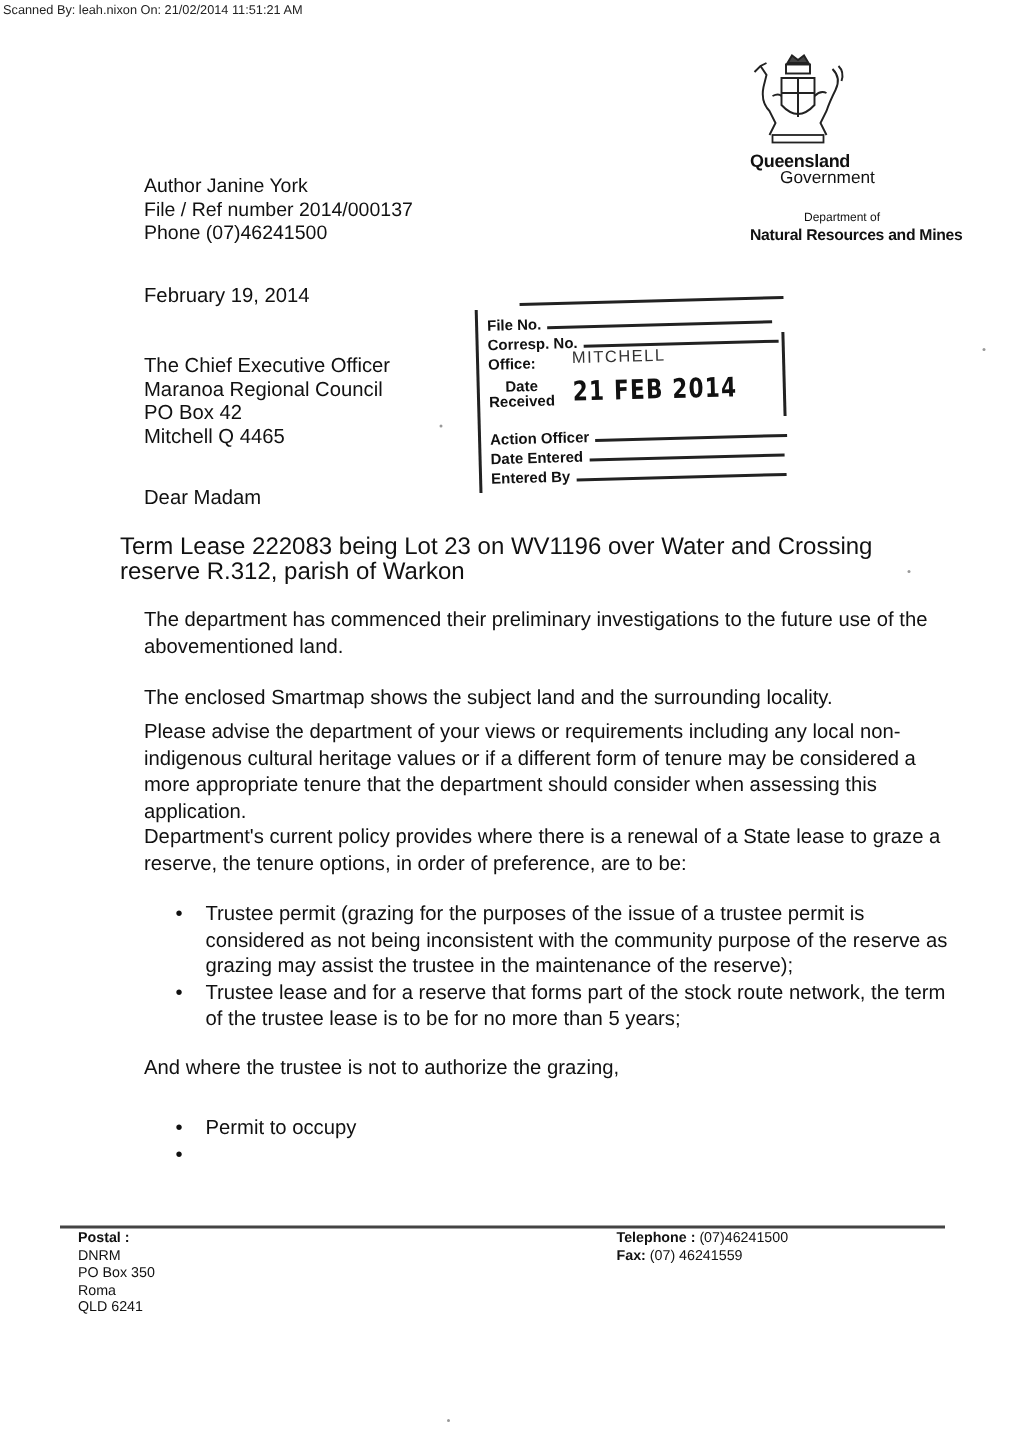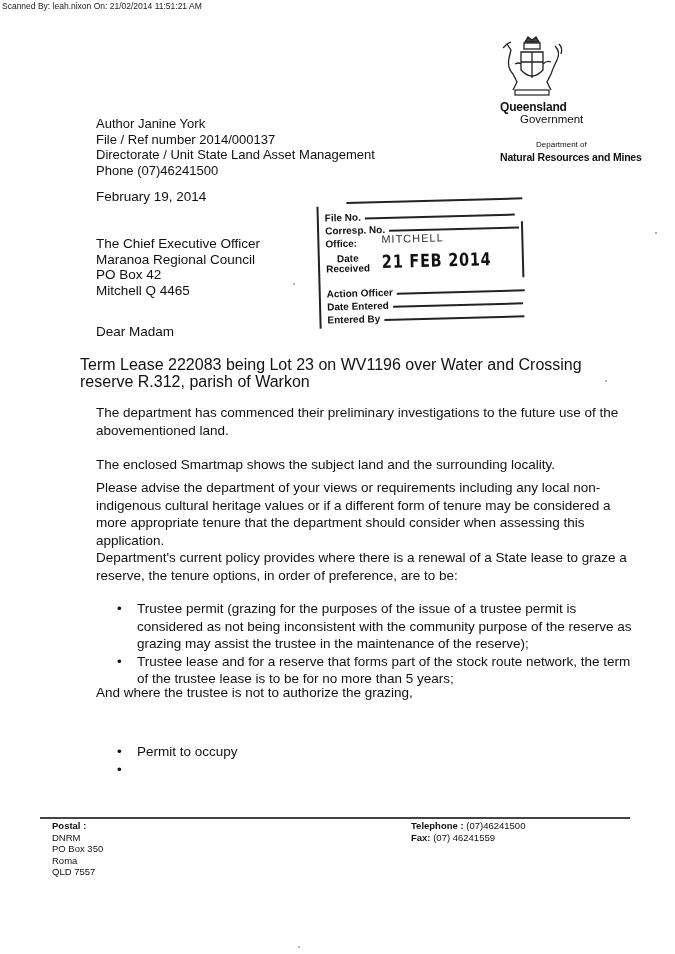--- a/index.html
+++ b/index.html
@@ -30,21 +30,21 @@
     .stamp .office-val { position: absolute; left: 64px; top: 32px; font-size: 11px; letter-spacing: 1px; color: #333; }
     .stamp .date-lbl { position: absolute; left: 8px; top: 52px; font-size: 10px; font-weight: bold; text-align: center; line-height: 10px; }
     .stamp .date-val { position: absolute; left: 64px; top: 50px; font-size: 18px; font-weight: bold; letter-spacing: 1px; font-family: "DejaVu Sans", sans-serif; transform: scaleX(0.8); transform-origin: left; }
 
     .subject { left: 80px; top: 356px; width: 540px; font-size: 16px; font-weight: normal; line-height: 17px; }
     .para { left: 96px; width: 545px; font-size: 13.5px; line-height: 17.5px; }
     .p1 { top: 404px; }
     .p2 { top: 456px; }
     .p3 { top: 479px; }
     .p4 { top: 549px; }
-    .p5 { top: 684px; }
+    .p5 { top: 703px; }
 
     .bullets { left: 96px; width: 545px; margin: 0; padding: 0; list-style: none; font-size: 13.5px; line-height: 17.5px; }
     .bullets li { position: relative; padding-left: 41px; }
     .bullets .dot { position: absolute; left: 21px; top: 0; }
     .b1 { top: 600px; }
     .b2 { top: 743px; }
 
     .footline { left: 40px; top: 817px; width: 590px; height: 1.5px; background: #444; }
     .foot-left { left: 52px; top: 820px; font-size: 9.5px; line-height: 11.5px; }
     .foot-right { left: 411px; top: 820px; font-size: 9.5px; line-height: 11.5px; }
@@ -75,21 +75,20 @@
   </svg>
 </div>
 <div class="abs qld1 sans">Queensland</div>
 <div class="abs qld2 sans">Government</div>
 <div class="abs dept1 sans">Department of</div>
 <div class="abs dept2 sans">Natural Resources and Mines</div>
 
 <div class="abs meta sans">
   <div>Author  Janine York</div>
   <div>File / Ref number 2014/000137</div>
-  <div>Directorate / Unit  State Land Asset Management</div>
   <div>Phone (07)46241500</div>
 </div>
 
 <div class="abs date sans">February 19, 2014</div>
 
 <div class="abs stamp sans">
   <div class="topline"></div>
   <div class="box"></div>
   <div class="rtick"></div>
   <div class="row" style="top:10px;">
@@ -150,21 +149,21 @@
   <li><span class="dot">•</span><span>Permit to occupy</span></li>
   <li><span class="dot">•</span></li>
 </ul>
 
 <div class="abs footline"></div>
 <div class="abs foot-left serif">
   <div class="b">Postal :</div>
   <div>DNRM</div>
   <div>PO Box 350</div>
   <div>Roma</div>
-  <div>QLD  7557</div>
+  <div>QLD  6241</div>
 </div>
 <div class="abs foot-right serif">
   <div><span class="b">Telephone :</span> <span>(07)46241500</span></div>
   <div><span class="b">Fax:</span> <span>(07) 46241559</span></div>
 </div>
 
 <div class="abs speck" style="left:655px; top:232px;"></div>
 <div class="abs speck" style="left:293px; top:283px;"></div>
 <div class="abs speck" style="left:605px; top:380px;"></div>
 <div class="abs speck" style="left:298px; top:946px;"></div>

